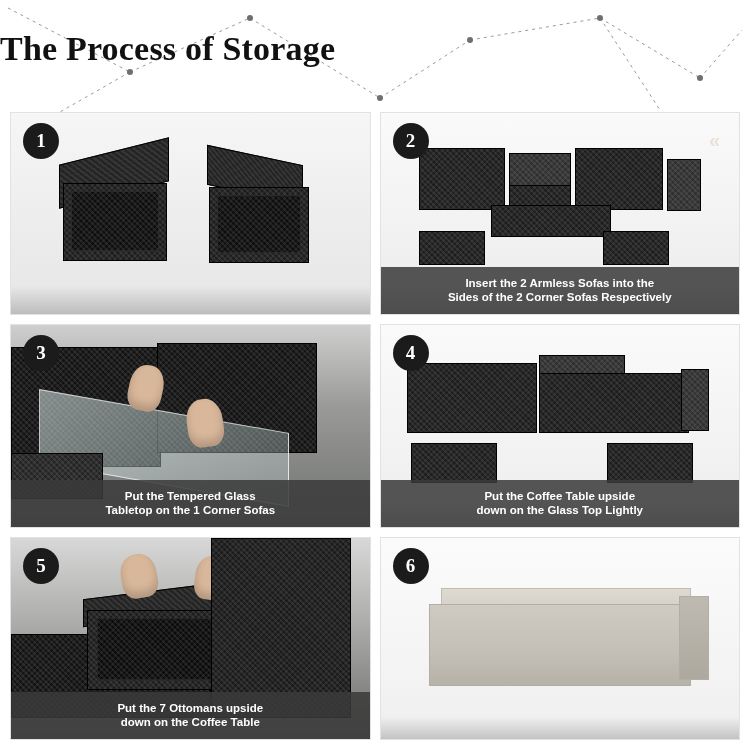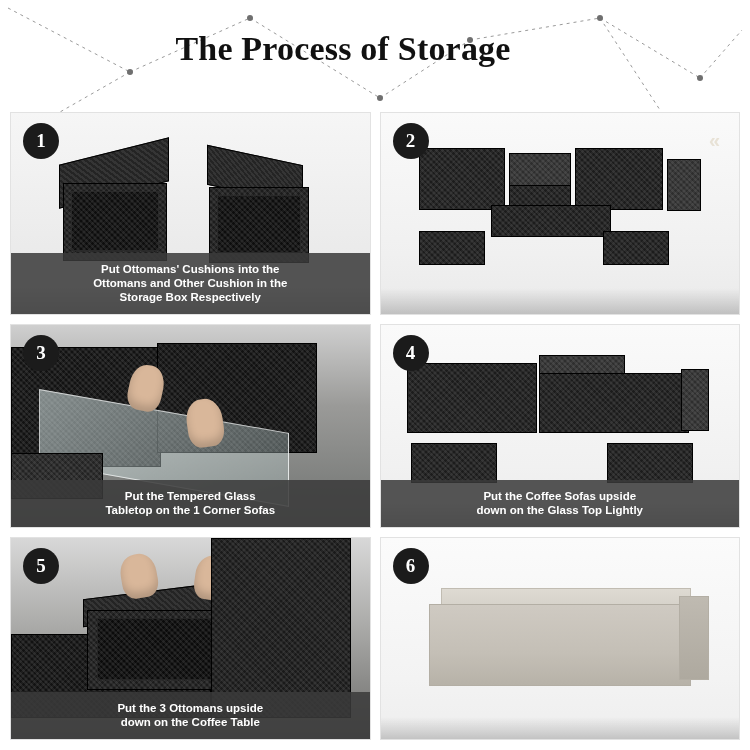--- a/index.html
+++ b/index.html
@@ -11,21 +11,20 @@
     position:relative;
   }
   .page{position:relative;width:750px;height:750px;background:#fff;}
 
   
   .deco{position:absolute;top:0;left:0;width:750px;height:118px;pointer-events:none;}
 
   .title{
     position:absolute;
     top:30px;left:0;width:686px;
-    text-align:center;
     font-family:"Liberation Serif", serif;
     font-weight:bold;
     font-size:34px;
     letter-spacing:0.2px;
     color:#111;
   }
 
   .grid{
     position:absolute;
     top:112px;left:10px;
@@ -175,23 +174,20 @@
         <div class="lid" style="left:48px;top:38px;width:110px;height:44px;transform:skewY(-14deg);"></div>
         <div class="wick" style="left:52px;top:70px;width:104px;height:78px;"></div>
         <div class="wick dark" style="left:60px;top:78px;width:88px;height:60px;border:1px solid #2a2a2a;background-color:#0d0d0d;"></div>
 
         <div class="lid" style="left:196px;top:42px;width:96px;height:40px;transform:skewY(12deg);"></div>
         <div class="wick" style="left:198px;top:74px;width:100px;height:76px;"></div>
         <div class="wick dark" style="left:206px;top:82px;width:84px;height:58px;border:1px solid #2a2a2a;background-color:#0d0d0d;"></div>
         <div class="floor" style="height:28px;"></div>
       </div>
       <div class="badge">1</div>
-      <div class="caption">Put Ottomans' Cushions into the
-Ottomans and Other Cushion in the
-Storage Box Respectively</div>
     </div>
 
     <div class="panel">
       <div class="photo bg-2">
 
         <div class="wick" style="left:38px;top:35px;width:86px;height:62px;"></div>
 
         <div class="wick light" style="left:128px;top:40px;width:62px;height:34px;"></div>
         <div class="wick" style="left:128px;top:72px;width:62px;height:26px;"></div>
 
@@ -200,20 +196,22 @@
         <div class="wick light" style="left:286px;top:46px;width:34px;height:52px;"></div>
 
         <div class="wick" style="left:110px;top:92px;width:120px;height:32px;"></div>
 
         <div class="wick" style="left:38px;top:118px;width:66px;height:34px;"></div>
         <div class="wick" style="left:222px;top:118px;width:66px;height:34px;"></div>
         <div class="arrow" style="right:22px;top:16px;">«</div>
         <div class="floor" style="height:26px;"></div>
       </div>
       <div class="badge">2</div>
+      <div class="caption">Insert the 2 Armless Sofas into the
+Sides of the 2 Corner Sofas Respectively</div>
     </div>
 
     <div class="panel">
       <div class="photo bg-3">
         <div class="wick dark" style="left:0;top:22px;width:150px;height:120px;"></div>
         <div class="wick dark" style="left:146px;top:18px;width:160px;height:110px;"></div>
         <div class="glass" style="left:28px;top:86px;width:250px;height:74px;transform:skewY(10deg);"></div>
         <div class="hand" style="left:118px;top:40px;width:34px;height:46px;transform:rotate(12deg);"></div>
         <div class="hand" style="left:176px;top:74px;width:36px;height:48px;transform:rotate(-8deg);"></div>
         <div class="wick" style="left:0;top:128px;width:92px;height:46px;background-color:#232323;"></div>
@@ -227,36 +225,36 @@
       <div class="photo bg-4">
         <div class="wick" style="left:26px;top:38px;width:130px;height:70px;"></div>
         <div class="wick light" style="left:158px;top:30px;width:86px;height:20px;"></div>
         <div class="wick" style="left:158px;top:48px;width:150px;height:60px;"></div>
         <div class="wick light" style="left:300px;top:44px;width:28px;height:62px;"></div>
         <div class="wick" style="left:30px;top:118px;width:86px;height:40px;"></div>
         <div class="wick" style="left:226px;top:118px;width:86px;height:40px;"></div>
         <div class="floor" style="height:24px;"></div>
       </div>
       <div class="badge">4</div>
-      <div class="caption">Put the Coffee Sofas upside
+      <div class="caption">Put the Coffee Table upside
 down on the Glass Top Lightly</div>
     </div>
 
     <div class="panel">
       <div class="photo bg-5">
         <div class="wick dark" style="left:0;top:96px;width:200px;height:84px;"></div>
         <div class="lid" style="left:72px;top:52px;width:150px;height:28px;transform:skewY(-7deg);"></div>
         <div class="wick" style="left:76px;top:72px;width:144px;height:80px;"></div>
         <div class="wick dark" style="left:86px;top:80px;width:122px;height:62px;background-color:#0b0b0b;border-color:#262626;"></div>
         <div class="hand" style="left:110px;top:16px;width:36px;height:44px;transform:rotate(-10deg);"></div>
         <div class="hand" style="left:184px;top:18px;width:34px;height:44px;transform:rotate(8deg);"></div>
         <div class="wick dark" style="left:200px;top:0;width:140px;height:180px;background-color:#1a1a1a;"></div>
       </div>
       <div class="badge">5</div>
-      <div class="caption">Put the 3 Ottomans upside
+      <div class="caption">Put the 7 Ottomans upside
 down on the Coffee Table</div>
     </div>
 
     <div class="panel">
       <div class="photo bg-6">
         <div class="cover-top" style="left:60px;top:50px;width:250px;height:26px;"></div>
         <div class="cover" style="left:48px;top:66px;width:262px;height:82px;"></div>
         <div class="cover" style="left:298px;top:58px;width:30px;height:84px;background:linear-gradient(180deg,#bfbab1,#aea99f);"></div>
         <div class="floor" style="height:22px;"></div>
       </div>

